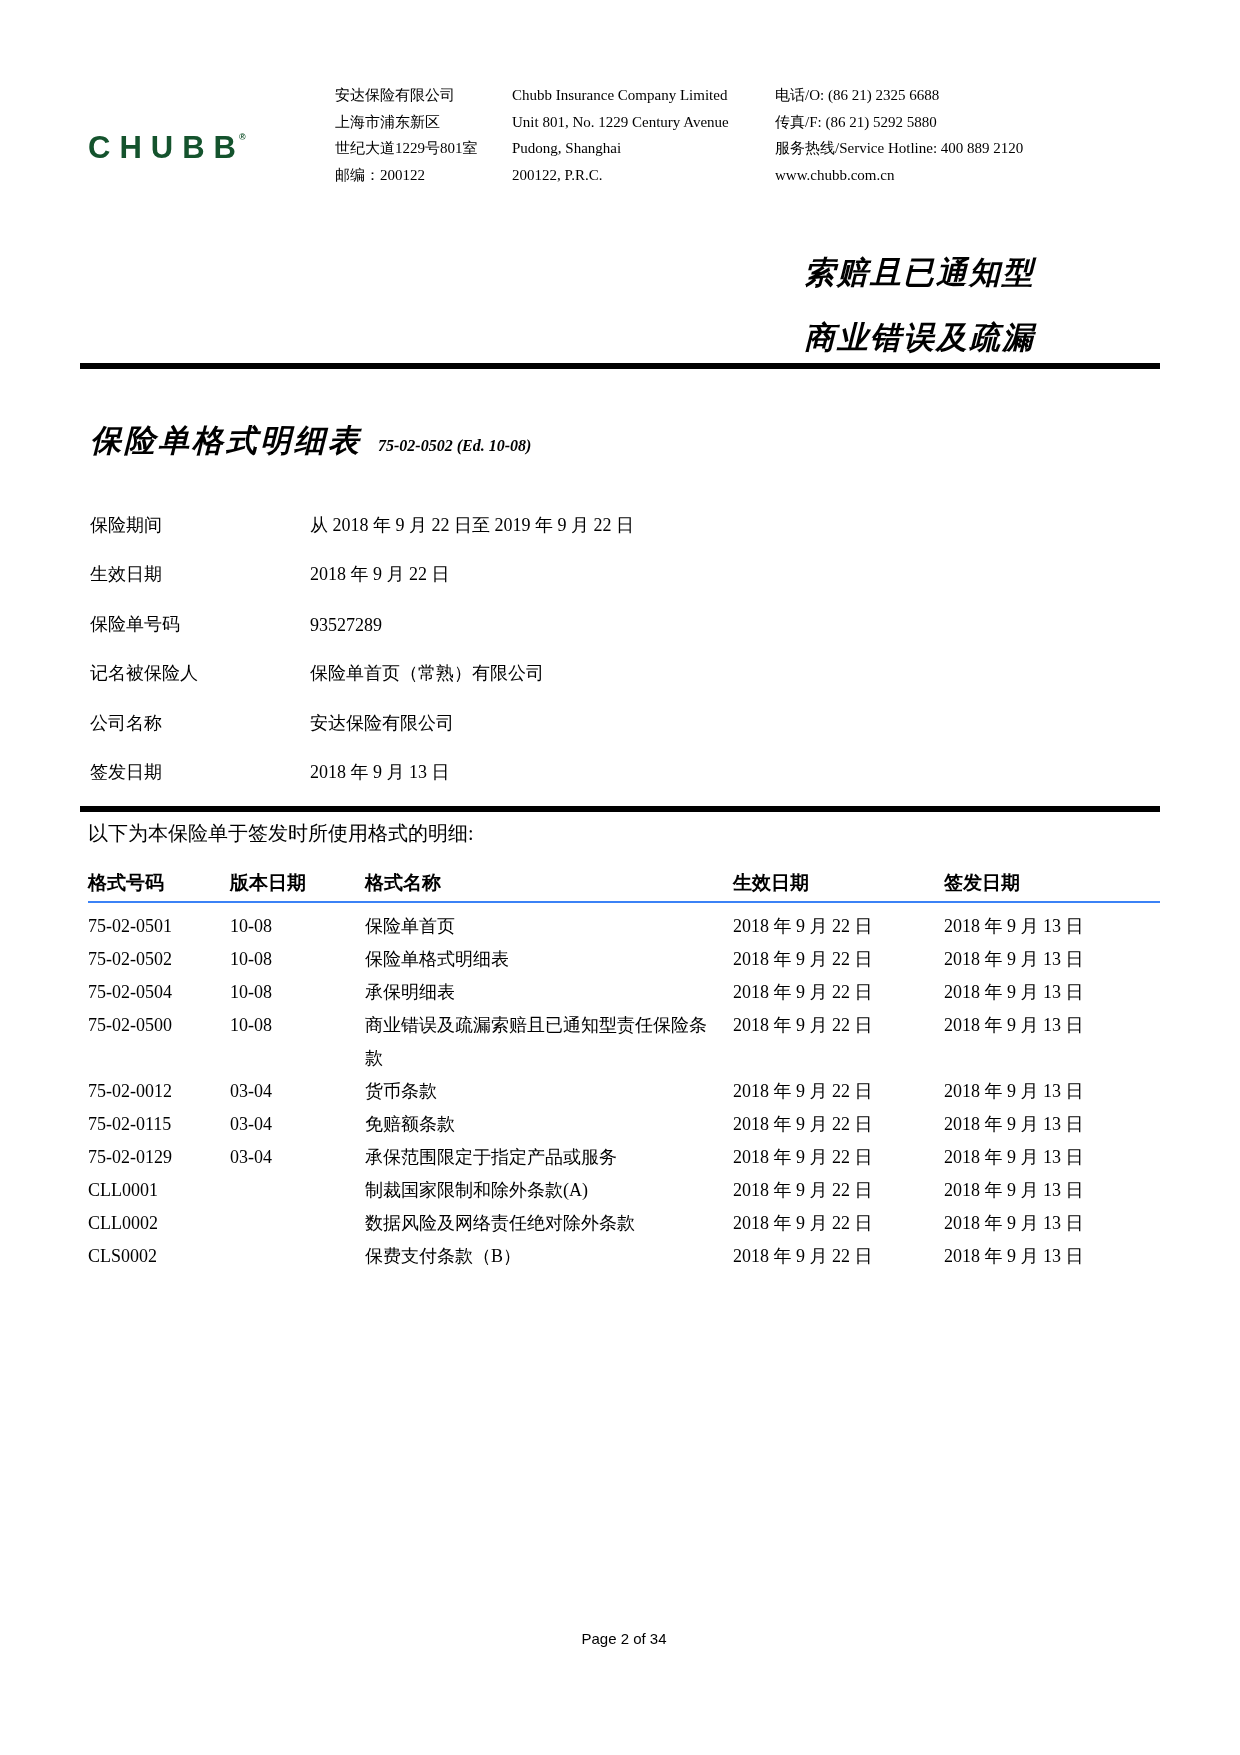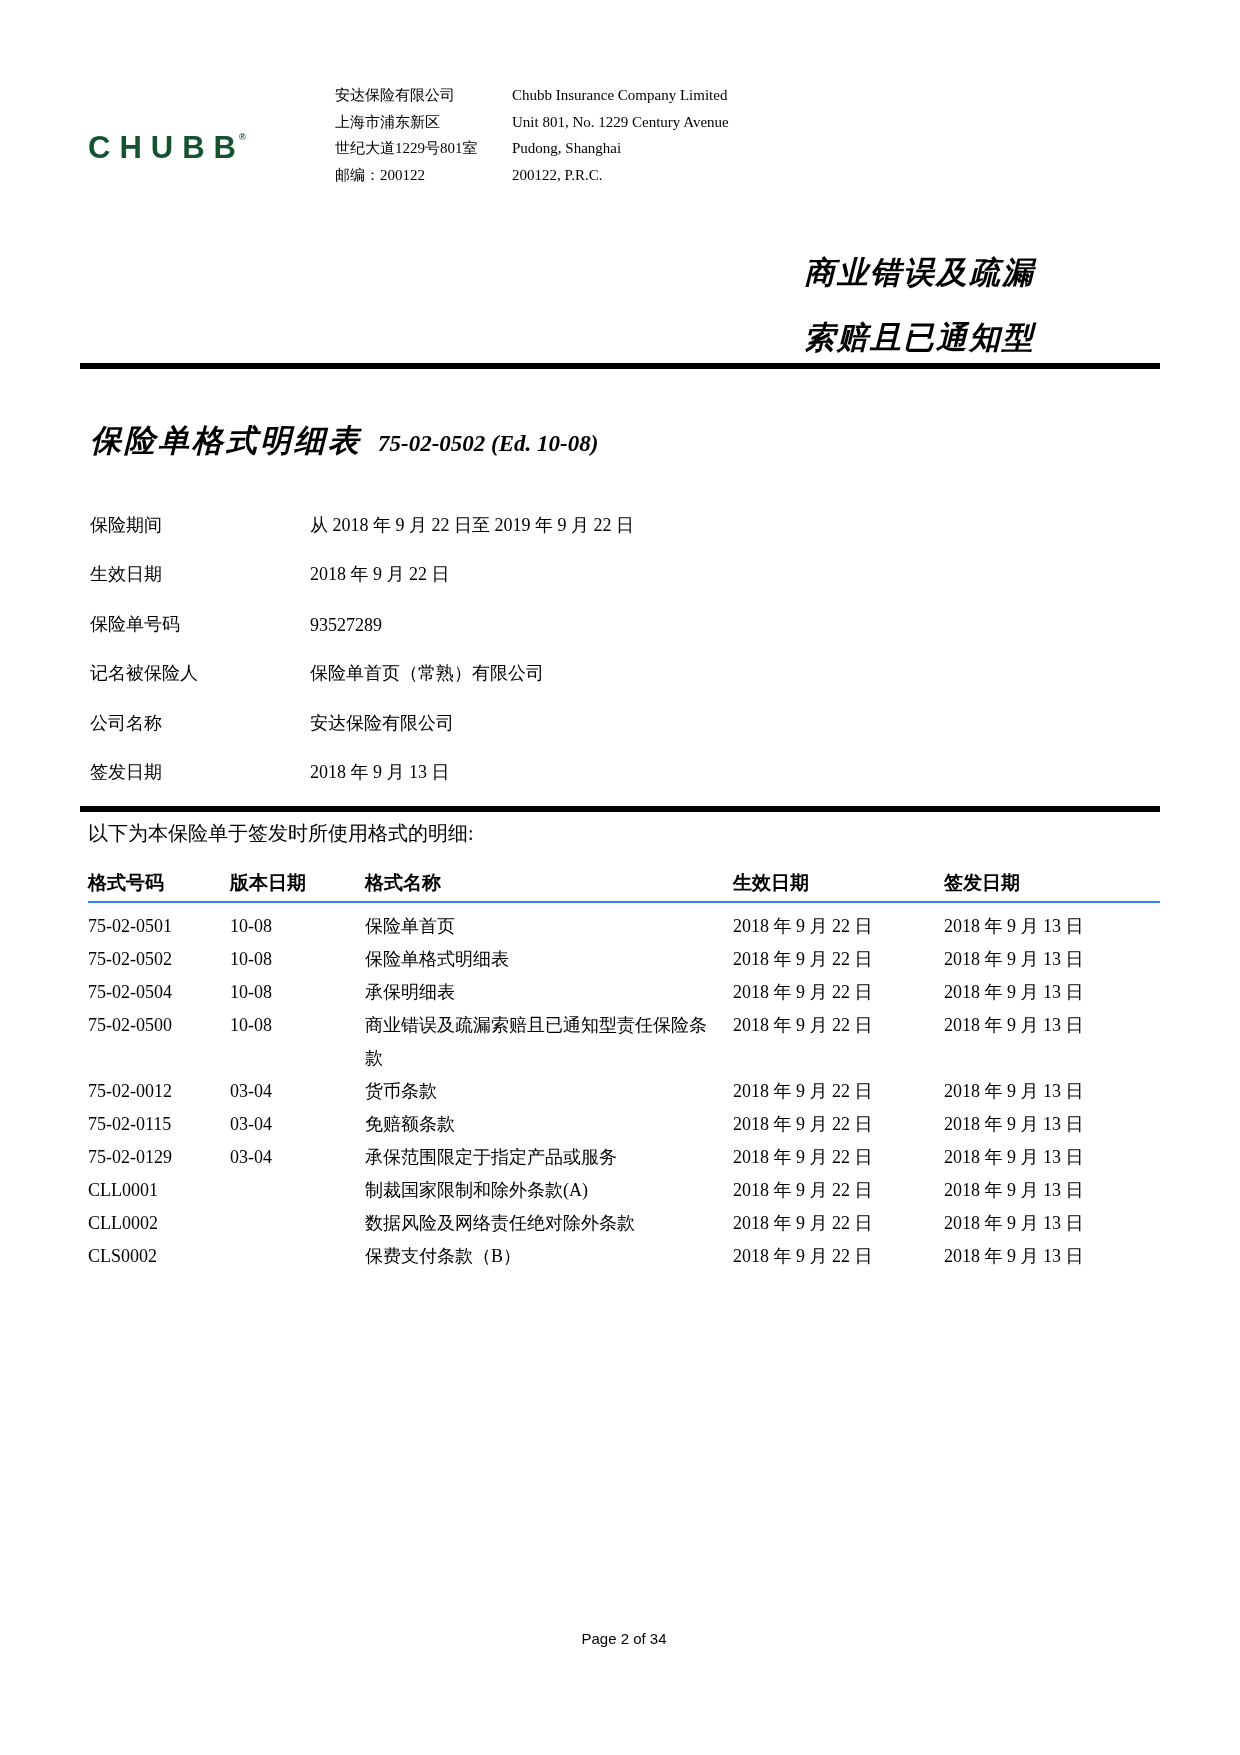--- a/index.html
+++ b/index.html
@@ -37,21 +37,21 @@
   }
 
   
   .rule { position:absolute; left:80px; width:1080px; height:6px; background:#000; }
   .rule-1 { top:363px; }
   .rule-2 { top:806px; }
 
   
   .section-title { position:absolute; left:90px; top:420px; font-style:italic; white-space:nowrap; }
   .section-title .cn { font-size:31px; font-weight:600; letter-spacing:3px; }
-  .section-title .code { font-size:23px; font-weight:700; margin-left:12px;font-style:italic; }
+  .section-title .code { font-size:16px; font-weight:700; margin-left:12px;font-style:italic; }
 
   
   .fields { position:absolute; left:90px; top:487px; font-size:18px; }
   .field-row { display:flex; height:49.5px; align-items:flex-end; }
   .field-label { width:220px; flex:none; }
 
   
   .intro { position:absolute; left:88px; top:820px; font-size:20px; }
 
   
@@ -99,24 +99,30 @@
     <div>邮编：200122</div>
   </div>
 
   <div class="hd-col hd-en">
     <div>Chubb Insurance Company Limited</div>
     <div>Unit 801, No. 1229 Century Avenue</div>
     <div>Pudong, Shanghai</div>
     <div>200122, P.R.C.</div>
   </div>
 
+  <div class="hd-col hd-contact">
+    <div>电话/O: (86 21) 2325 6688</div>
+    <div>传真/F: (86 21) 5292 5880</div>
+    <div>服务热线/Service Hotline: 400 889 2120</div>
+    <div>www.chubb.com.cn</div>
+  </div>
 
   <div class="doc-title">
+    <div>索赔且已通知型</div>
     <div>商业错误及疏漏</div>
-    <div>索赔且已通知型</div>
   </div>
 
   <div class="rule rule-1"></div>
 
   <div class="section-title">
     <span class="cn">保险单格式明细表</span>
     <span class="code">75-02-0502 (Ed. 10-08)</span>
   </div>
 
   <div class="fields">

